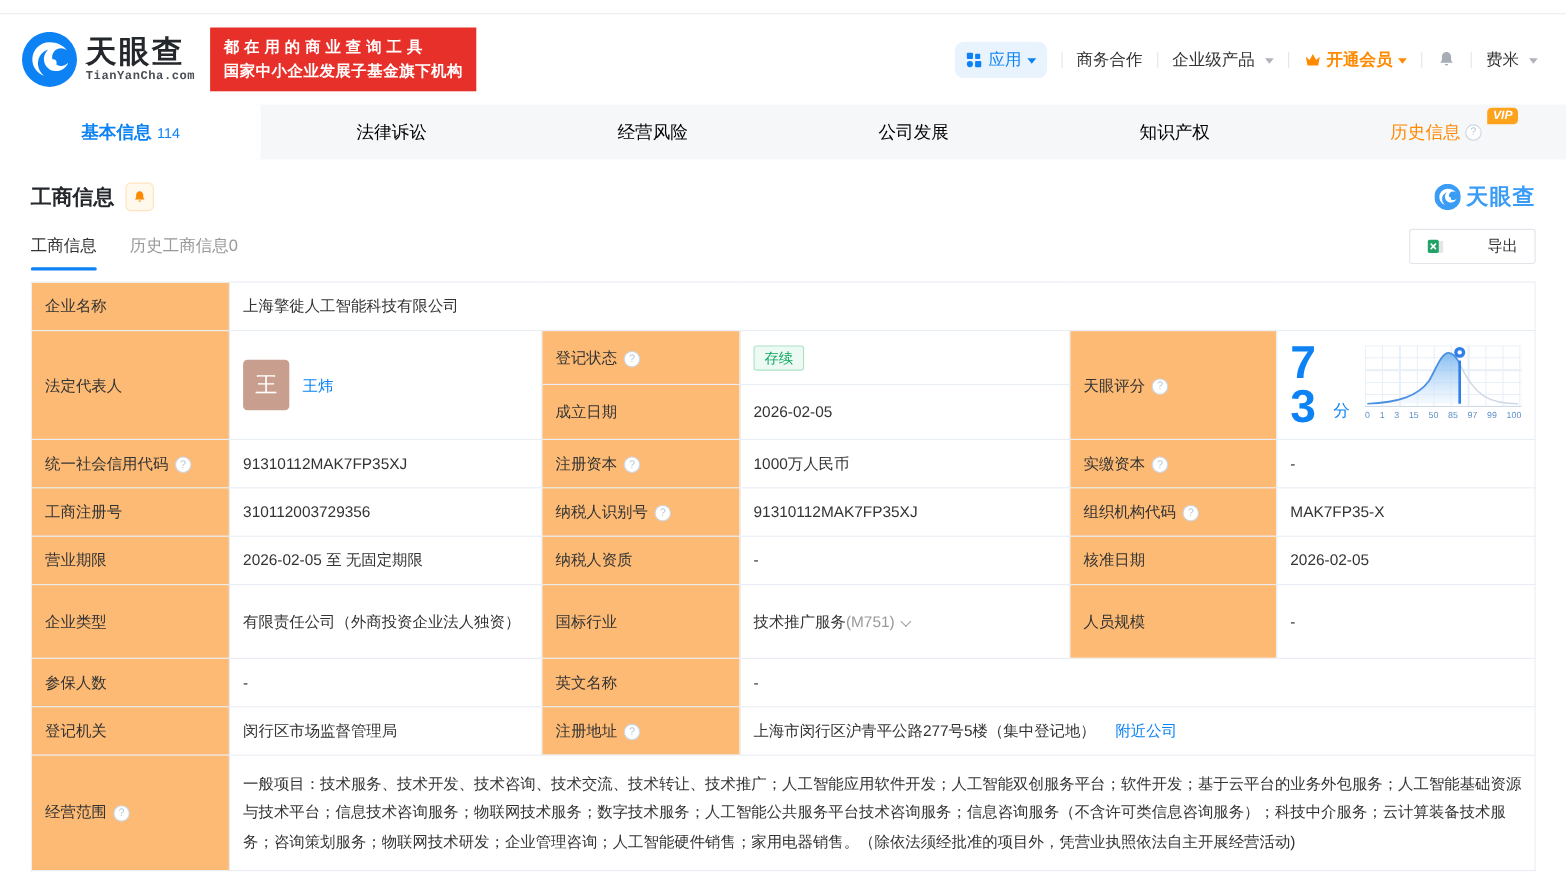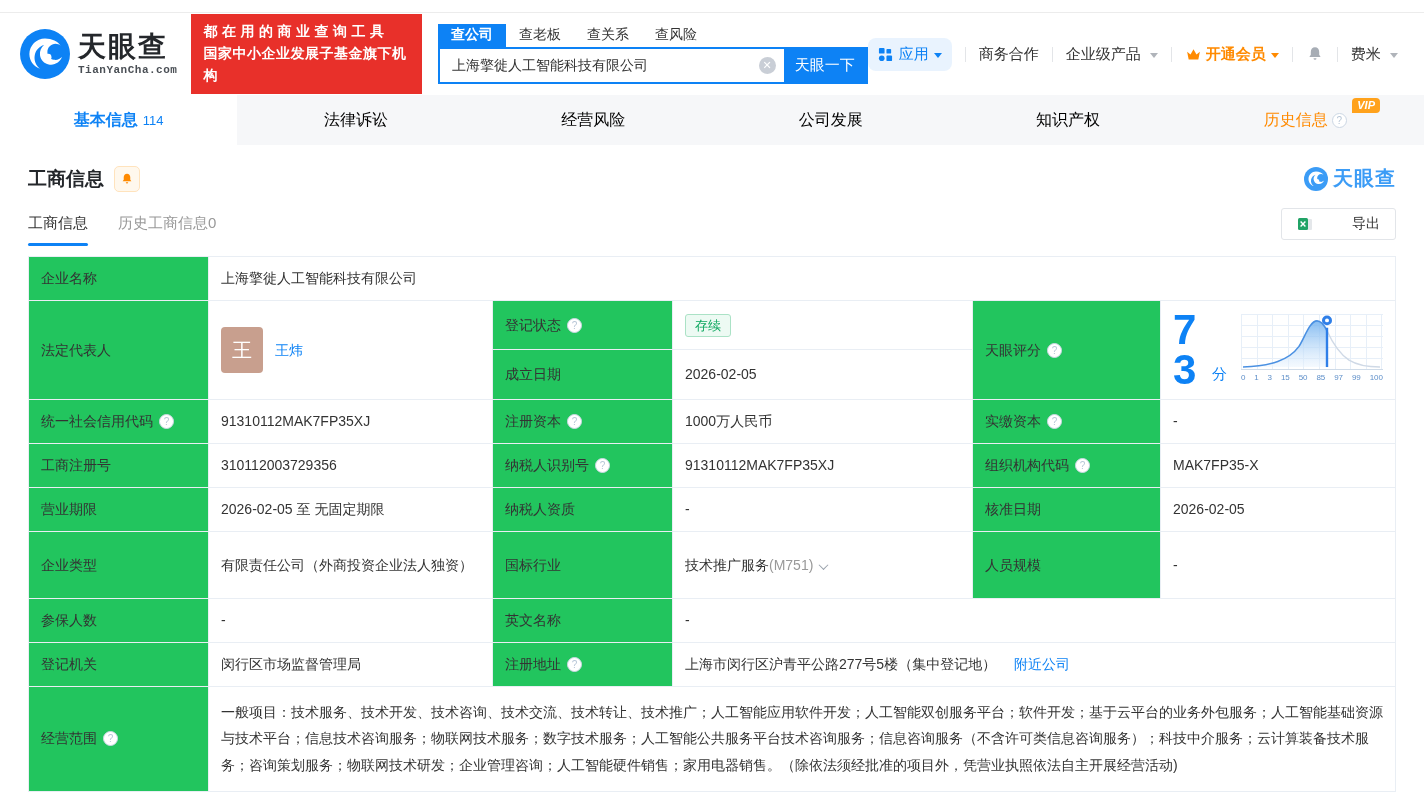--- a/index.html
+++ b/index.html
@@ -73,21 +73,21 @@
   .sub-tab.active { color:#333; }
   .sub-tab.active::after { content:""; position:absolute; left:0; right:0; bottom:0; height:3px; background:#0d82f5; border-radius:2px; }
   .export-btn { margin-left:auto; margin-bottom:6px; display:flex; align-items:center; border:1px solid #e2e5e9; background:#fff;
     border-radius:3px; padding:6px 15px; font-size:14px; color:#333; cursor:pointer; font-family:inherit;gap:33px; }
   .export-btn svg { width:16px; height:16px; margin-right:6px; }
 
   
   .table-wrap { margin:10px 28px 0; }
   table { width:100%; border-collapse:collapse; table-layout:fixed; font-size:14px; }
   td { border:1px solid #e9eef4; padding:9px 12px; vertical-align:middle; line-height:1.6; color:#333; word-break:break-all; }
-  td.lbl { background:#22c55e; }
+  td.lbl { background:#fdba74; }
   tr.h44 td { height:44px; }
   .link { color:#0d82f5; cursor:pointer; text-decoration:none; }
   .badge-green { display:inline-block; color:#0fa860; background:#edfaf3; border:1px solid #abe2c6; font-size:13px;
     padding:1px 9px; border-radius:3px; line-height:19px; }
   .rep-cell { display:flex; align-items:center; }
   .avatar { flex:none; width:42px; height:46px; background:#c89f8e; color:#fff; border-radius:4px; display:flex;
     align-items:center; justify-content:center; font-size:20px; cursor:pointer; }
   .rep-name { margin-left:12px; }
   .muted { color:#999; }
   .chev { display:inline-block; width:7px; height:7px; border-right:1.5px solid #9aa2ac; border-bottom:1.5px solid #9aa2ac;
@@ -123,33 +123,20 @@
       <div class="logo-cn">天眼查</div>
       <div class="logo-en">TianYanCha.com</div>
     </div>
   </div>
 
   <div class="slogan">
     <div class="l1">都在用的商业查询工具</div>
     <div class="l2">国家中小企业发展子基金旗下机构</div>
   </div>
 
-  <div class="search-area">
-    <div class="search-tabs">
-      <div class="search-tab active">查公司</div>
-      <div class="search-tab">查老板</div>
-      <div class="search-tab">查关系</div>
-      <div class="search-tab">查风险</div>
-    </div>
-    <div class="search-box">
-      <input type="text" value="上海擎徙人工智能科技有限公司" style="">
-      <span class="clear-icon"></span>
-      <button class="search-btn">天眼一下</button>
-    </div>
-  </div>
 
   <nav class="top-nav">
     <div class="apps-btn">
       <svg viewBox="0 0 16 16">
         <rect x="1" y="1" width="6" height="6" rx="1" fill="#0d82f5"></rect>
         <rect x="9" y="2" width="5" height="5" rx="1" fill="#0d82f5"></rect>
         <circle cx="4" cy="12" r="3" fill="#0d82f5"></circle>
         <rect x="9" y="9" width="6" height="6" rx="1" fill="#0d82f5"></rect>
       </svg>
       <span>应用</span>

